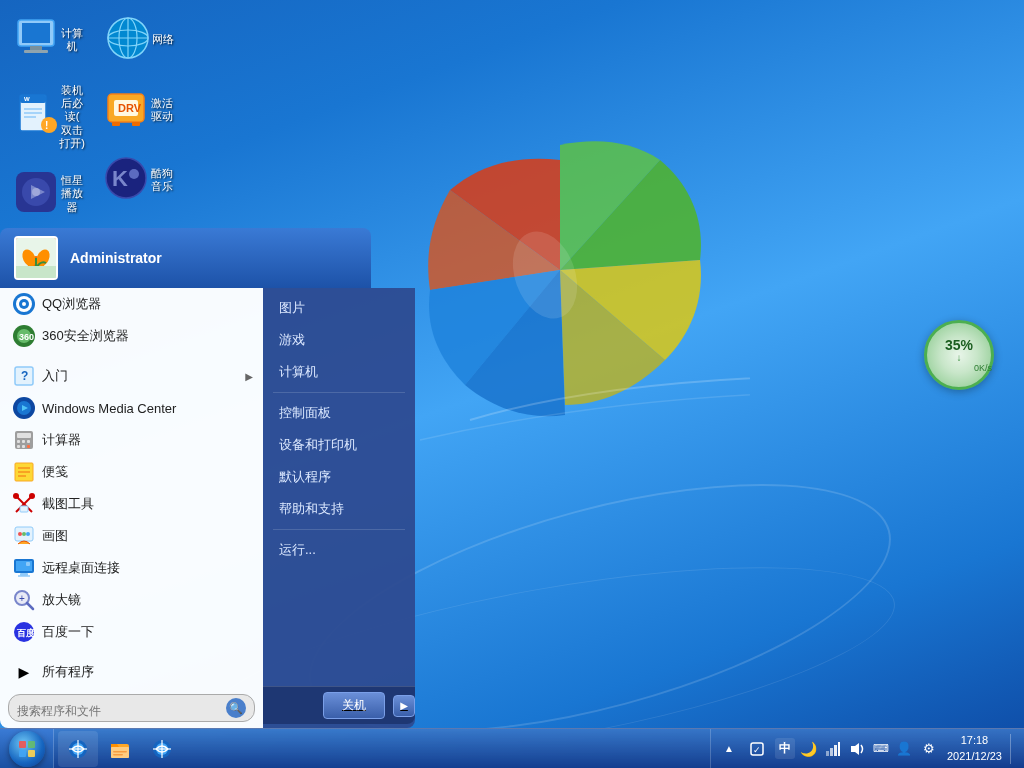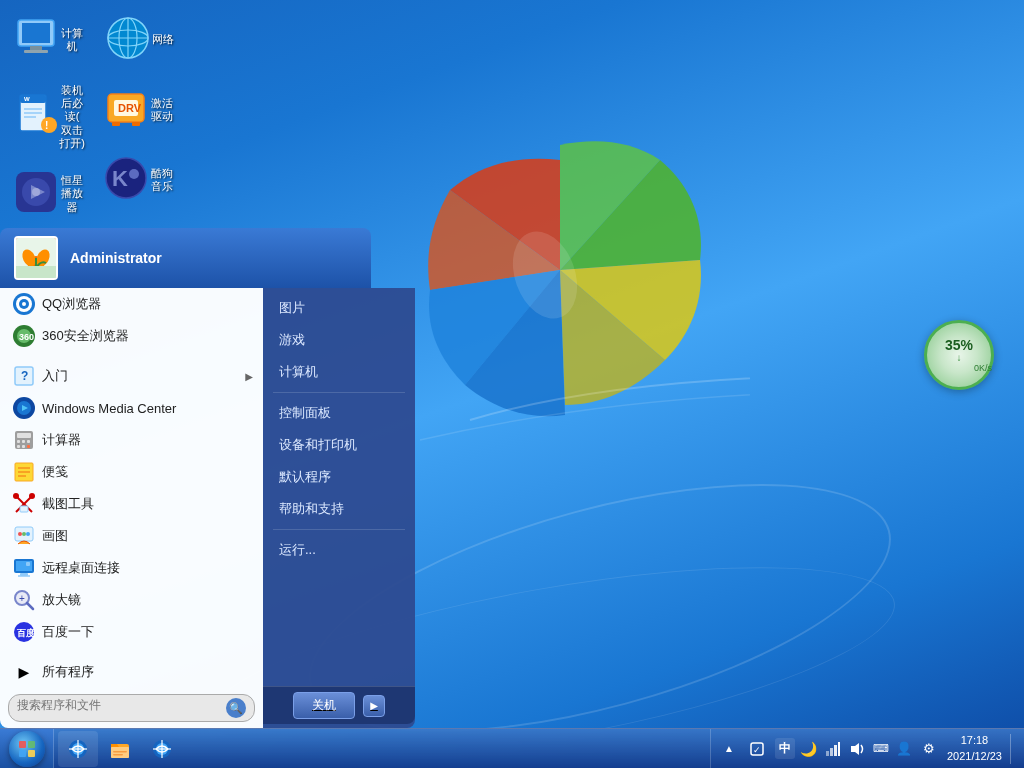--- a/index.html
+++ b/index.html
@@ -287,21 +287,21 @@
       font-size: 13px;
       color: #222;
       flex: 1;
     }
     .menu-item-arrow {
       font-size: 10px;
       color: #666;
     }
     .search-bar {
       display: flex;
-      align-items: flex-start;
+      align-items: flex-end;
       margin: 6px 8px 6px 8px;
       background: white;
       border: 1px solid #aaa;
       border-radius: 12px;
       padding: 3px 8px;
       gap: 22px;
     }
     .search-input {
       flex: 1;
       border: none;
@@ -339,21 +339,21 @@
     .right-menu-divider {
       height: 1px;
       background: rgba(255,255,255,0.15);
       margin: 4px 10px;
     }
     .shutdown-bar {
       height: 38px;
       background: rgba(30,55,115,0.97);
       display: flex;
       align-items: center;
-      justify-content: center;
+      justify-content: flex-end;
       gap: 8px;
       border-top: 1px solid rgba(255,255,255,0.15);
       border-radius: 0 0 8px 0;
       text-decoration: underline;
     }
     .shutdown-btn {
       padding: 4px 18px;
       background: linear-gradient(to bottom, #6a8fd8, #3a5faa);
       border: 1px solid #7a9fe8;
       border-radius: 4px;

